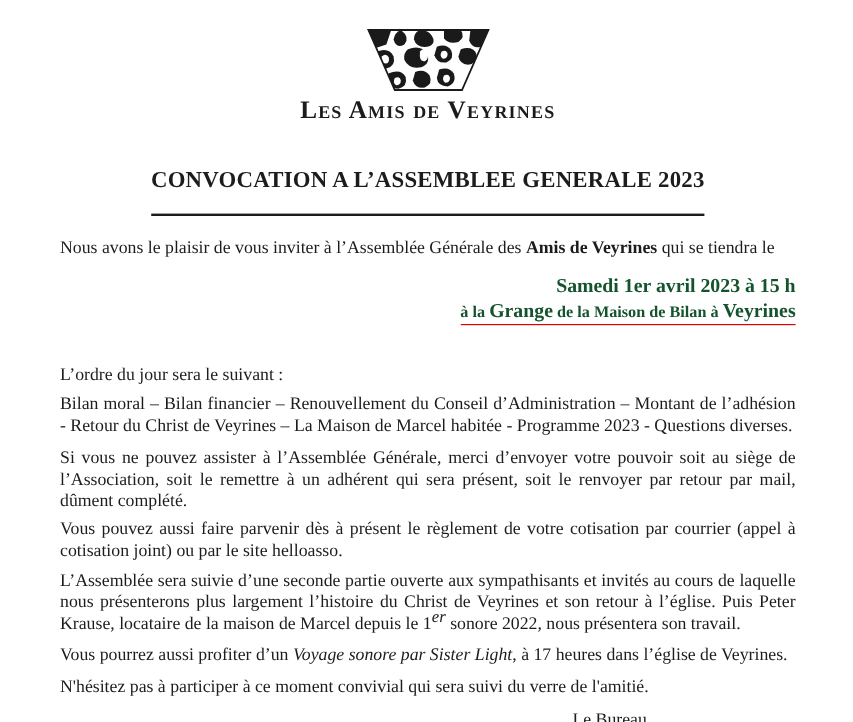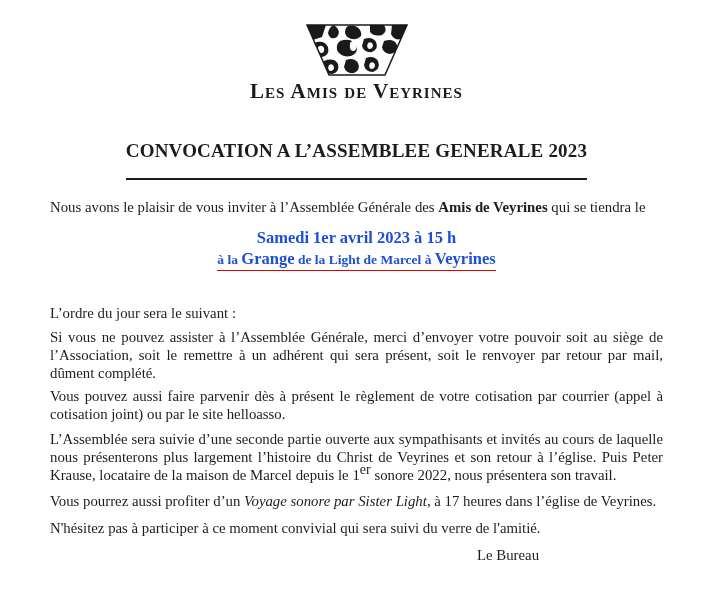--- a/index.html
+++ b/index.html
@@ -32,22 +32,22 @@
   }
   .doc-title .u {
     border-bottom: 2px solid #1c1c1c;
     padding-bottom: 17px;
   }
   .body-text { margin-top: 36px; font-size: 14.8px; line-height: 18px; }
   p { margin-bottom: 9px; }
   p.justify { text-align: justify; }
   .intro { margin-bottom: 12px; }
   .event-block {
-    text-align: center;
-    color: #1d4ed8;
+    text-align: right;
+    color: #14532d;
     font-weight: bold;
     margin-bottom: 33px;
   }
   .event-date { font-size: 16.5px; line-height: 20px; }
   .event-loc {
     font-size: 13.5px;
     line-height: 21px;
     border-bottom: 0;
   }
   .event-loc .u-line {
@@ -56,21 +56,21 @@
     padding-bottom: 0px;
   }
   .event-loc .big { font-size: 16.5px; }
   .agenda-lead { margin-bottom: 6px; }
   .agenda-items { margin-bottom: 9px; }
   .mb5 { margin-bottom: 5px; }
   .mb7 { margin-bottom: 7px; }
   .mb8 { margin-bottom: 8px; }
   .para-voyage { margin-bottom: 9px; }
   .para-convivial { margin-bottom: 9px; }
-  sup { font-size: 14px; vertical-align: super; line-height: 0; }
+  sup { font-size: 14px; vertical-align: super; line-height: 0; font-style: italic; }
   em { font-style: italic; }
   b, strong { font-weight: bold; }
   .signature {
     margin-left: 427px;
     margin-top: 1px;
     font-size: 14.8px;
   }
 </style>
 </head>
 <body>
@@ -117,26 +117,27 @@
     <span class="u">CONVOCATION A L’ASSEMBLEE GENERALE 2023</span>
   </h1>
 
   <div class="body-text">
 
     <p class="intro"><span>Nous avons le plaisir de vous inviter à l’Assemblée Générale des </span><b>Amis de Veyrines</b><span> qui se tiendra le</span></p>
 
     <div class="event-block">
       <div class="event-date">Samedi 1er avril 2023 à 15 h</div>
       <div class="event-loc">
-        <span class="u-line"><span>à la </span><span class="big">Grange</span><span> de la Light de Marcel à </span><span class="big">Veyrines</span></span>
+        <span class="u-line"><span>à la </span><span class="big">Grange</span><span> de la Maison de Bilan à </span><span class="big">Veyrines</span></span>
       </div>
     </div>
 
     <p class="agenda-lead">L’ordre du jour sera le suivant :</p>
 
+    <p class="agenda-items justify">Bilan moral – Bilan financier – Renouvellement du Conseil d’Administration – Montant de l’adhésion - Retour du Christ de Veyrines – La Maison de Marcel habitée - Programme 2023 - Questions diverses.</p>
 
     <p class="justify mb5">Si vous ne pouvez assister à l’Assemblée Générale, merci d’envoyer votre pouvoir soit au siège de l’Association, soit le remettre à un adhérent qui sera présent, soit le renvoyer par retour par mail, dûment complété.</p>
 
     <p class="justify mb7">Vous pouvez aussi faire parvenir dès à présent le règlement de votre cotisation par courrier (appel à cotisation joint) ou par le site helloasso.</p>
 
     <p class="justify mb8"><span>L’Assemblée sera suivie d’une seconde partie ouverte aux sympathisants et invités au cours de laquelle nous présenterons plus largement l’histoire du Christ de Veyrines et son retour à l’église. Puis Peter Krause, locataire de la maison de Marcel depuis le 1</span><sup>er</sup><span> sonore 2022, nous présentera son travail.</span></p>
 
     <p class="para-voyage"><span>Vous pourrez aussi profiter d’un </span><em>Voyage sonore par Sister Light</em><span>, à 17 heures dans l’église de Veyrines.</span></p>
 
     <p class="para-convivial">N'hésitez pas à participer à ce moment convivial qui sera suivi du verre de l'amitié.</p>

